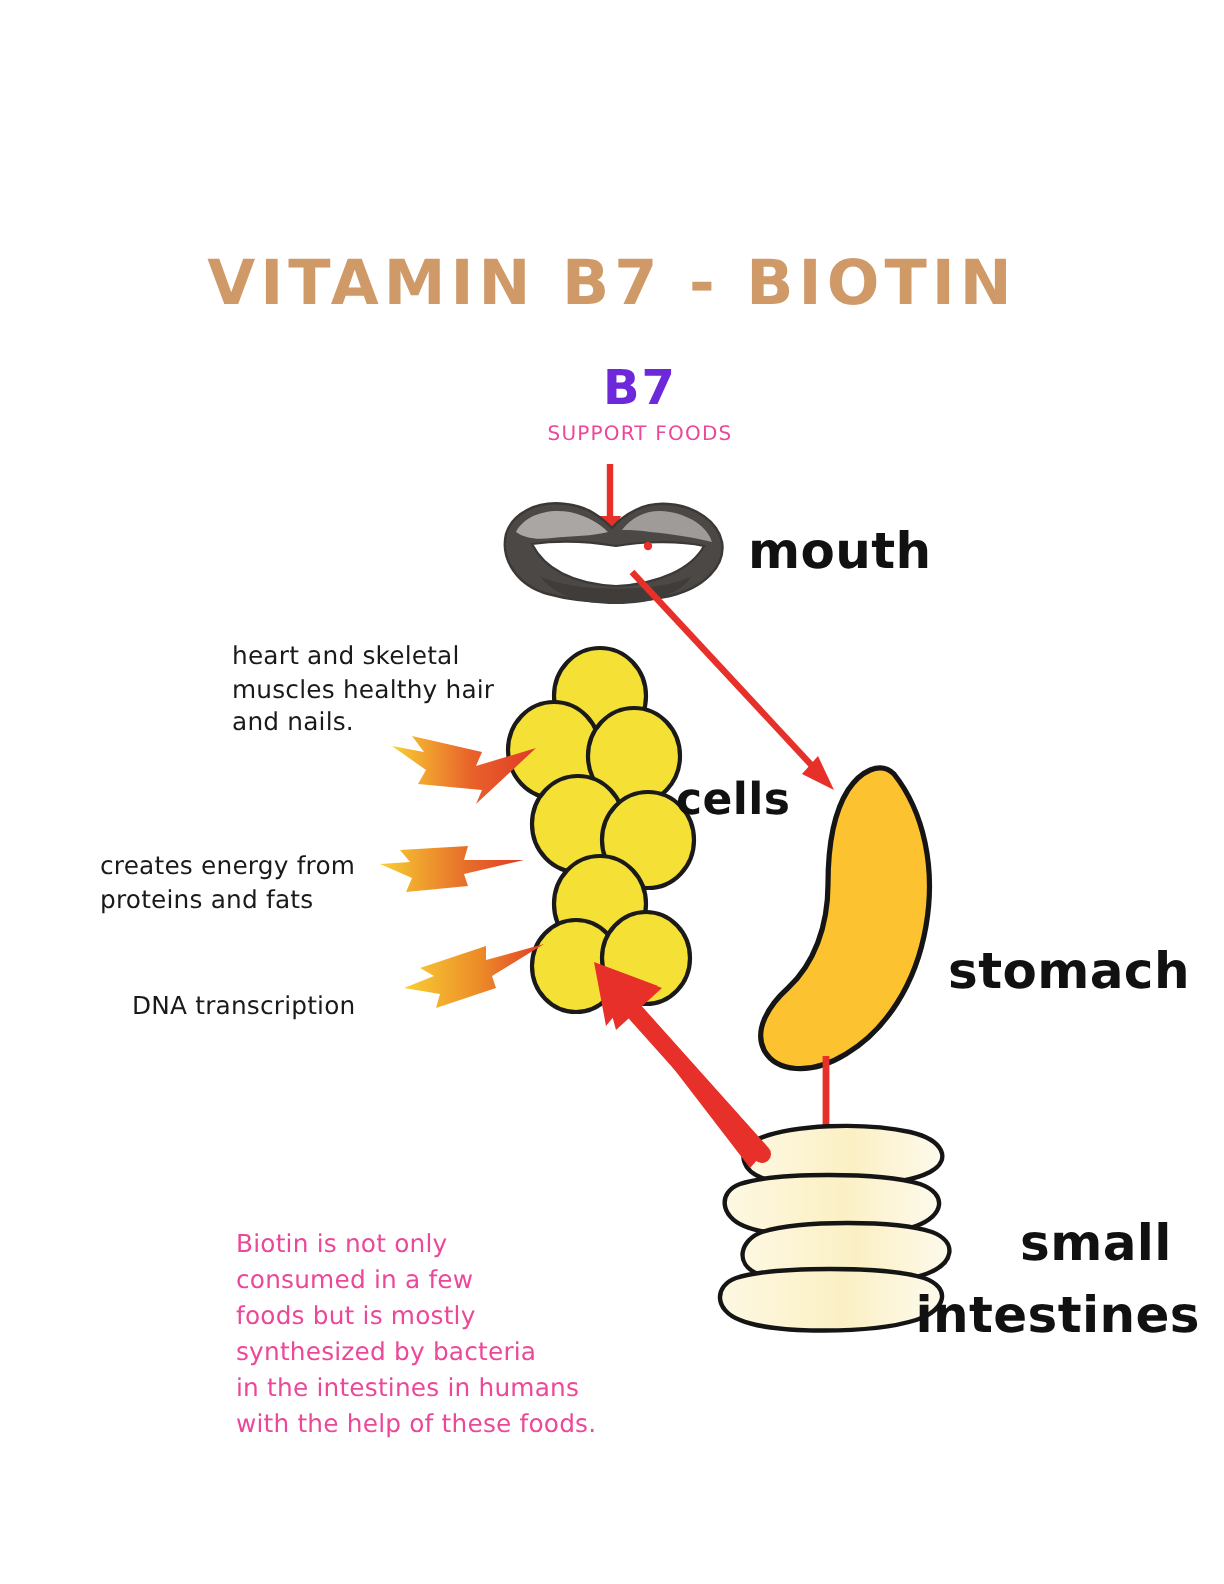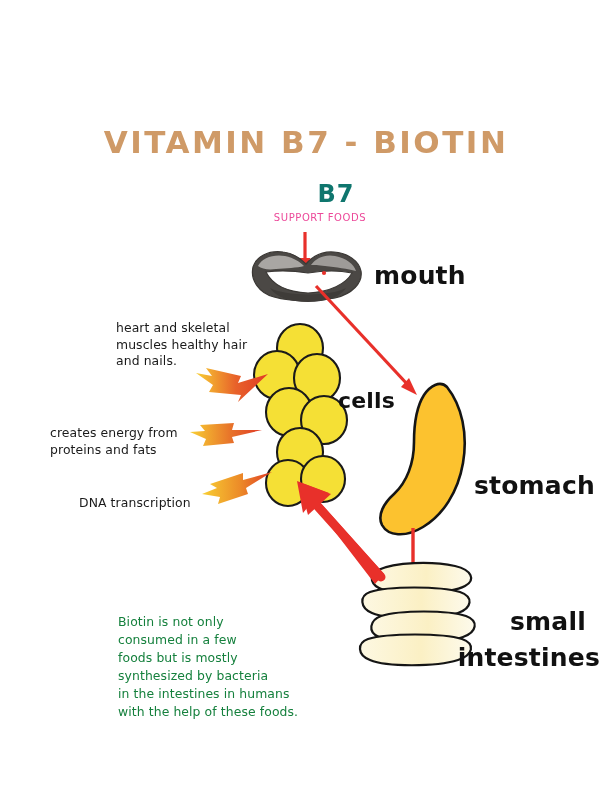--- a/index.html
+++ b/index.html
@@ -35,28 +35,28 @@
     font-weight: 700;
     letter-spacing: 2.5px;
     color: #cf9a67;
     white-space: pre;
     margin-top: 24px;
   }
 
   
   .b7-label {
     position: absolute;
-    left: 248px;
+    left: 232px;
     top: 180px;
     width: 176px;
     text-align: center;
     font-size: 24px;
     font-weight: 700;
     letter-spacing: 1px;
-    color: #0f766e;
+    color: #6d28d9;
   }
   .support-foods {
     position: absolute;
     left: 232px;
     top: 212px;
     width: 176px;
     text-align: center;
     font-size: 10px;
     font-weight: 400;
     letter-spacing: 0.6px;
@@ -82,28 +82,28 @@
   .callout {
     position: absolute;
     color: #1a1a1a;
     font-size: 12.4px;
     line-height: 16.5px;
     letter-spacing: 0.1px;
     white-space: pre-line;
   }
   .callout-1 { left: 116px; top: 320px; width: 160px; }
   .callout-2 { left: 50px;  top: 425px; width: 170px; }
-  .callout-3 { left: 79px;  top: 495px; width: 170px; }
+  .callout-3 { left: 66px;  top: 495px; width: 170px; }
 
   .note {
     position: absolute;
     left: 118px;
     top: 613px;
     width: 230px;
-    color: #15803d;
+    color: #ec4899;
     font-size: 12.4px;
     line-height: 18px;
     letter-spacing: 0.1px;
     white-space: pre-line;
   }
 
   
   .art {
     position: absolute;
     left: 0; top: 0;

